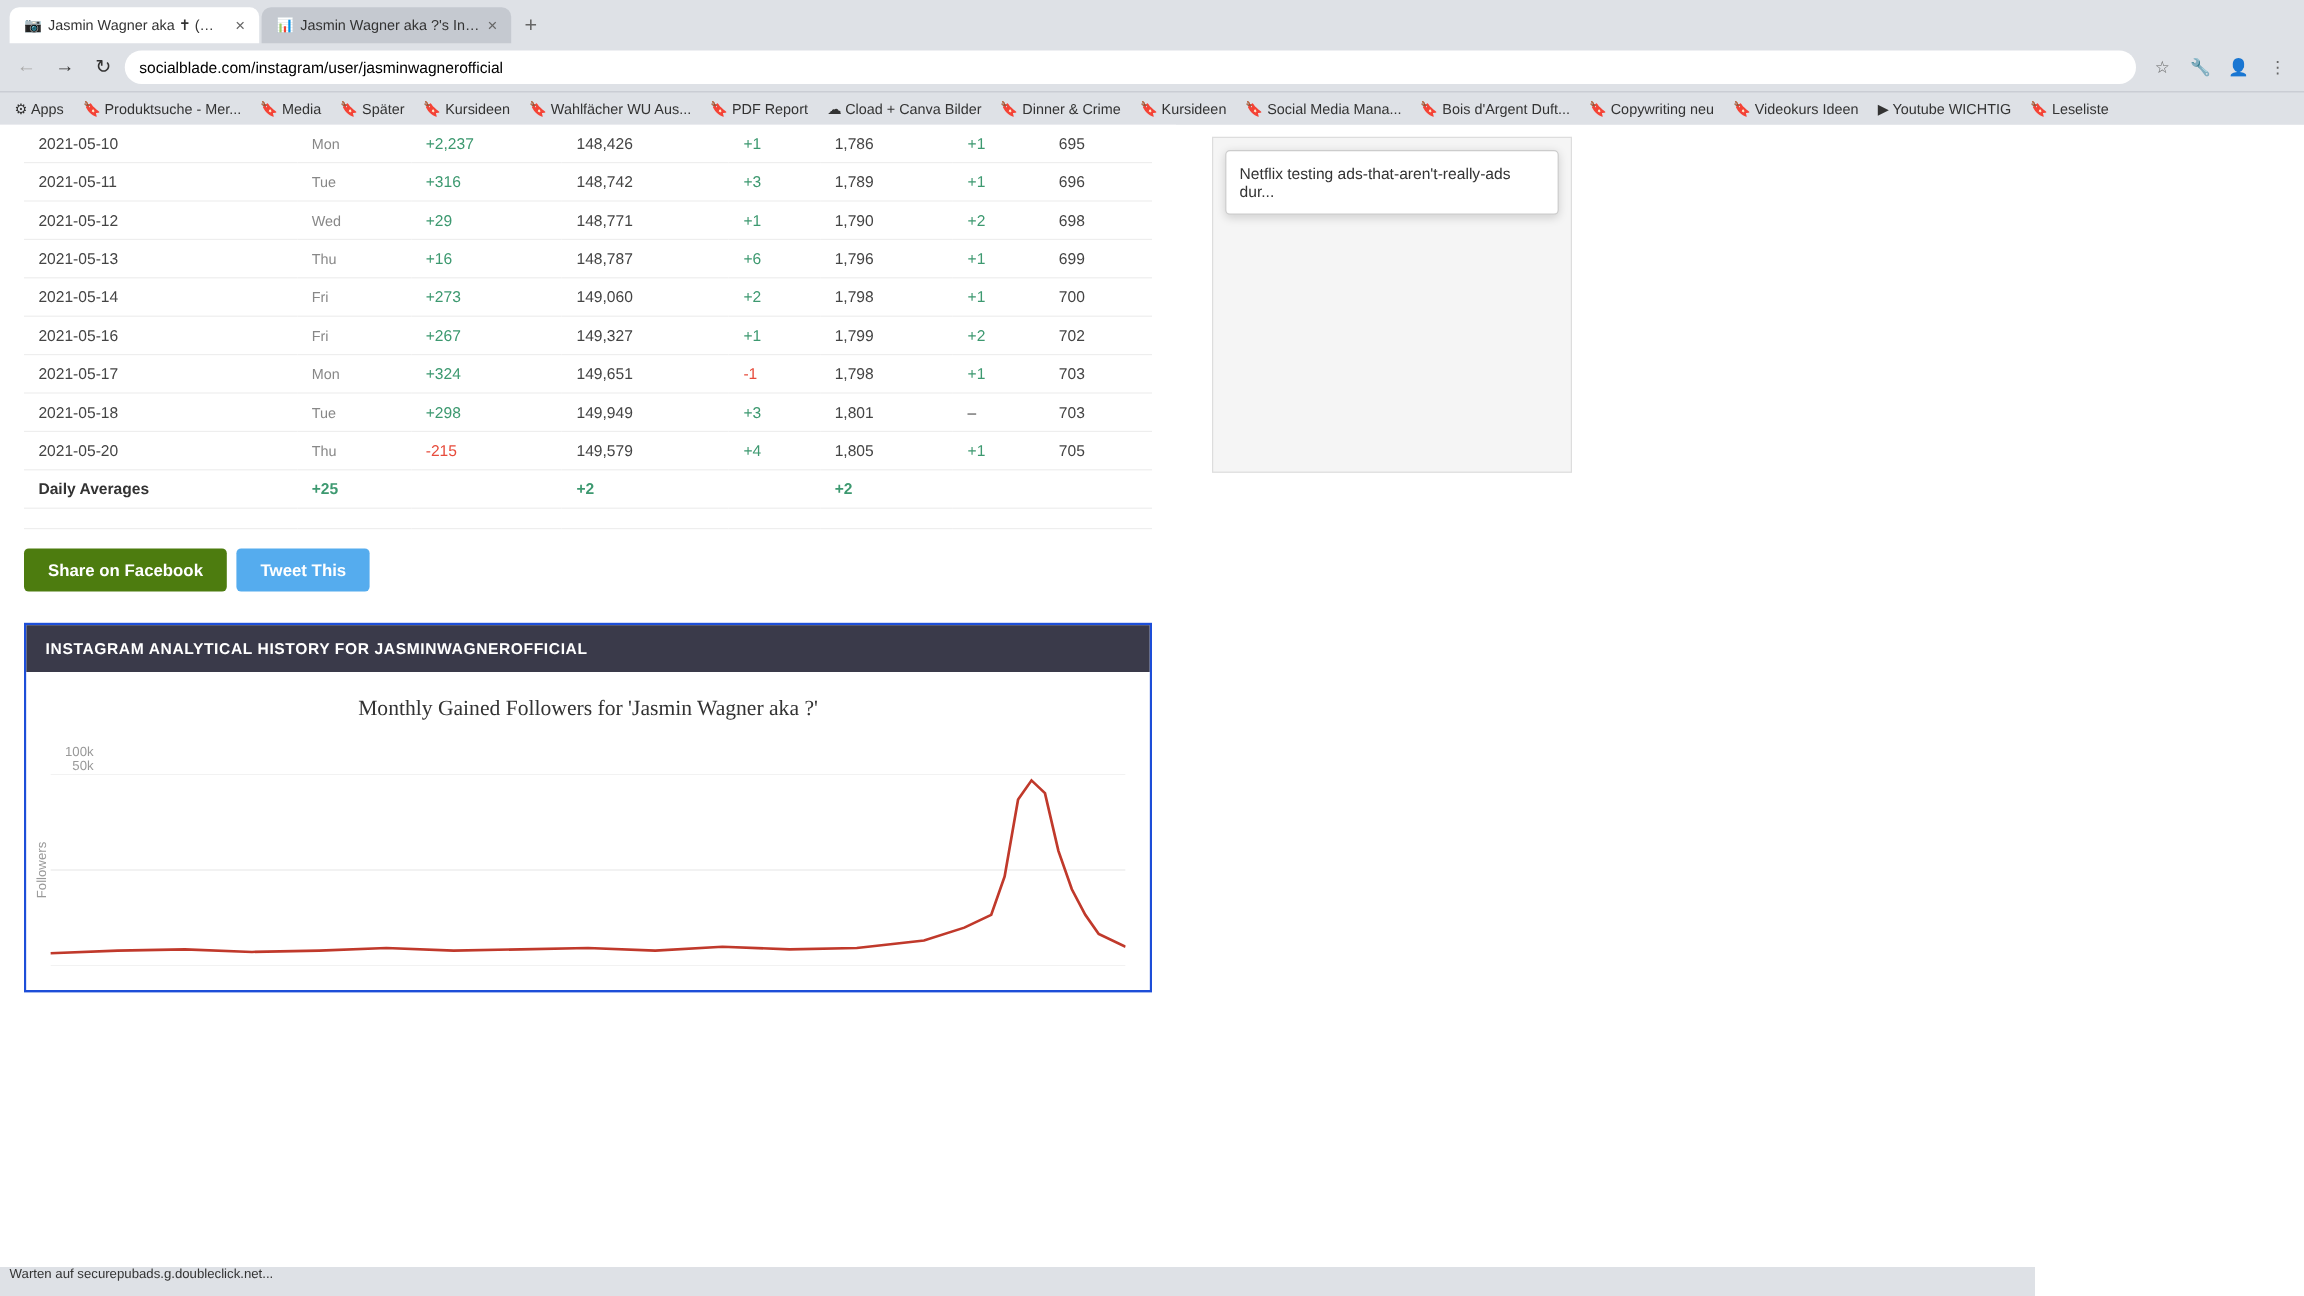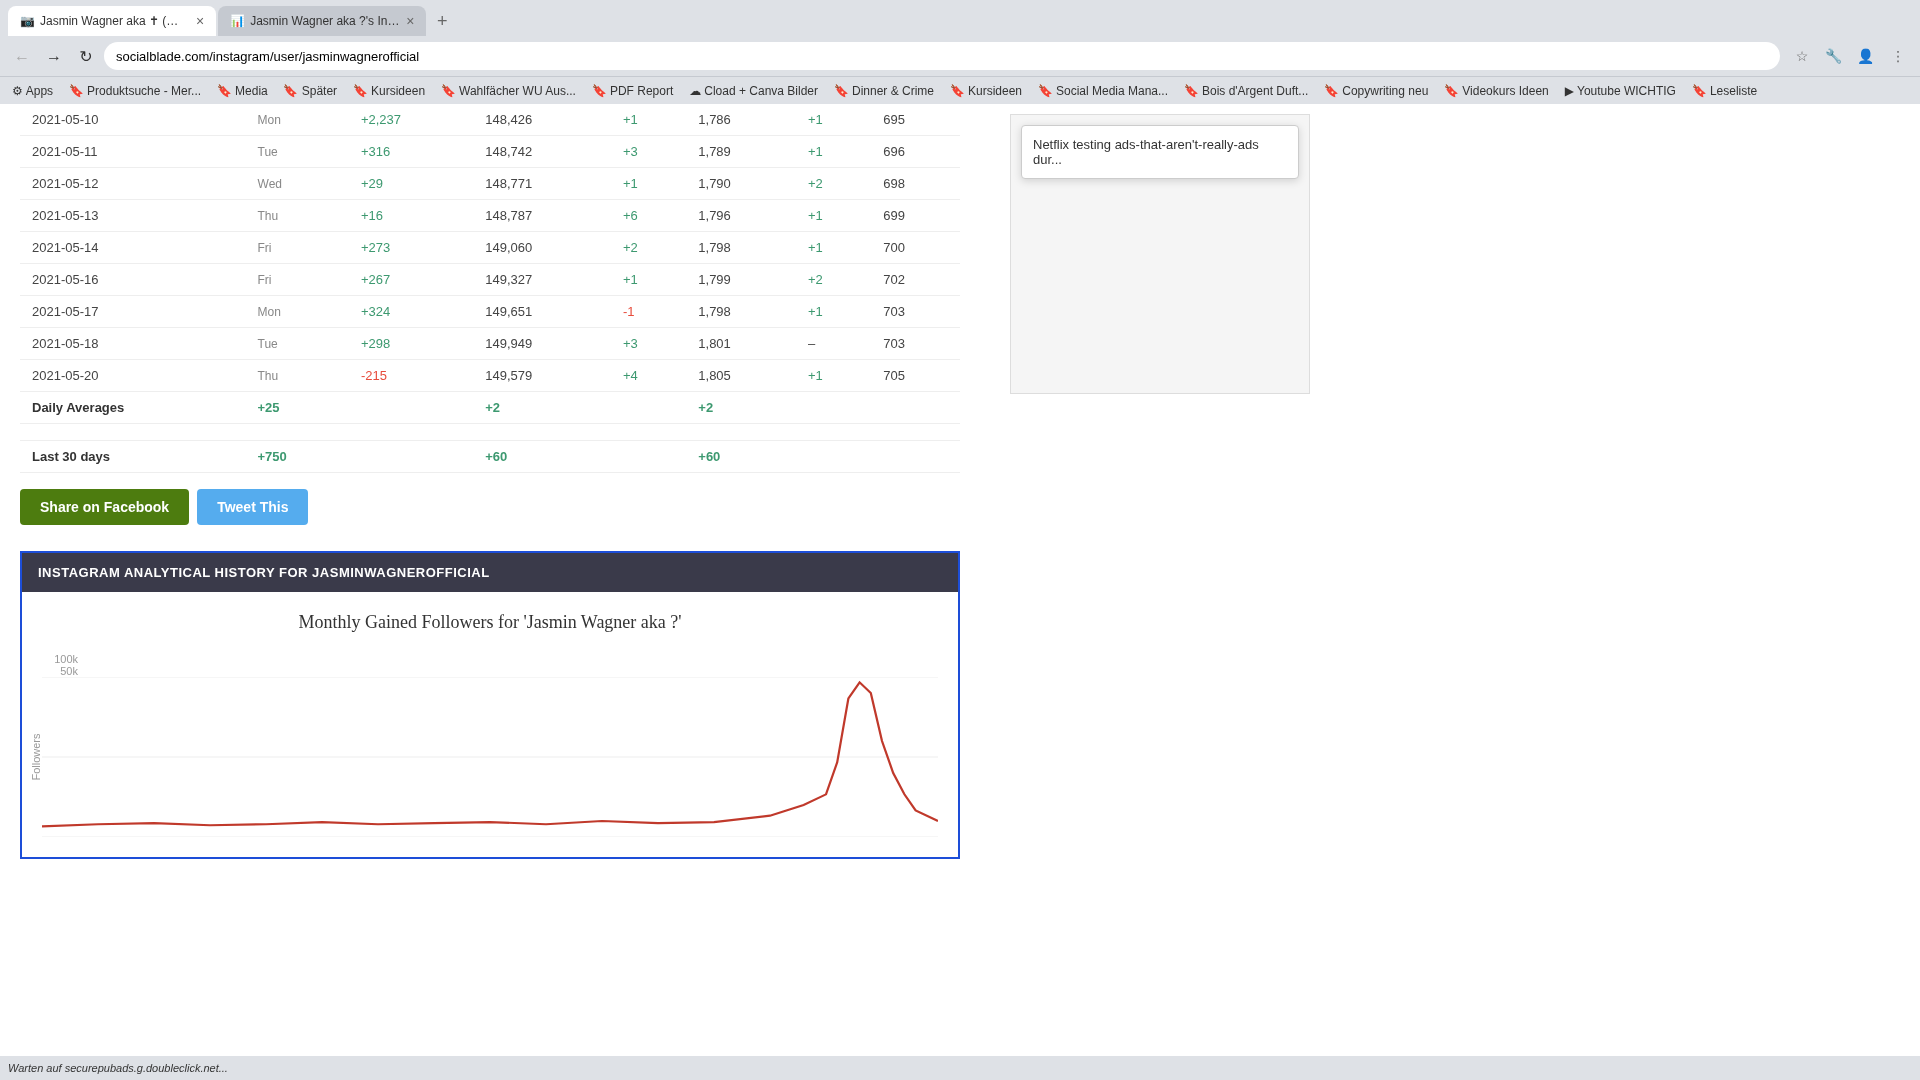--- a/index.html
+++ b/index.html
@@ -51,21 +51,21 @@
     .chart-header { background: #3a3a4a; color: #fff; padding: 12px 16px; font-size: 13px; font-weight: 600; letter-spacing: 0.5px; }
     .chart-container { background: #fff; padding: 20px; min-height: 200px; }
     .chart-title { text-align: center; font-size: 18px; color: #333; font-weight: 400; margin-bottom: 20px; font-family: Georgia, serif; }
 
     
     .sidebar { width: 320px; margin-left: 20px; padding: 10px; }
     .ad-box { background: #f5f5f5; border: 1px solid #ddd; padding: 10px; min-height: 280px; }
     .ad-title { font-size: 13px; color: #333; padding: 11px; background: #fff; border: 1px solid #ccc; border-radius: 4px; box-shadow: 0 2px 8px rgba(0,0,0,0.15); }
 
     
-    .status-bar { position: fixed; bottom: 0; left: 0; width: 1920px; height: 24px; background: #dee1e6; display: flex; align-items: center; padding: 0 8px; font-size: 11px; color: #333; gap: 8px; font-style: italic; }
+    .status-bar { position: fixed; bottom: 0; left: 0; width: 1695px; height: 24px; background: #dee1e6; display: flex; padding: 0 8px; font-size: 11px; color: #333; gap: 8px; }
 
     .table-wrapper { padding: 0 20px; }
   </style>
 </head>
 <body>
 
 <div class="browser-chrome">
   <div class="tab-bar">
     <div class="tab active">
       <span class="tab-favicon">📷</span>
@@ -264,29 +264,20 @@
           <td class="positive">+25</td>
           <td></td>
           <td class="positive">+2</td>
           <td></td>
           <td class="positive">+2</td>
           <td></td>
         </tr>
         <tr>
               <td colspan="7" style="height:8px;"></td>
             </tr>
-        <tr class="summary-row">
-          <td>Last 30 days</td>
-          <td class="positive">+750</td>
-          <td></td>
-          <td class="positive">+60</td>
-          <td></td>
-          <td class="positive">+60</td>
-          <td></td>
-        </tr>
       </tbody>
         </table>
     </div>
 
     <div class="action-buttons">
       <button class="btn-facebook">Share on Facebook</button>
       <button class="btn-twitter">Tweet This</button>
     </div>
 
     <div class="chart-section">

